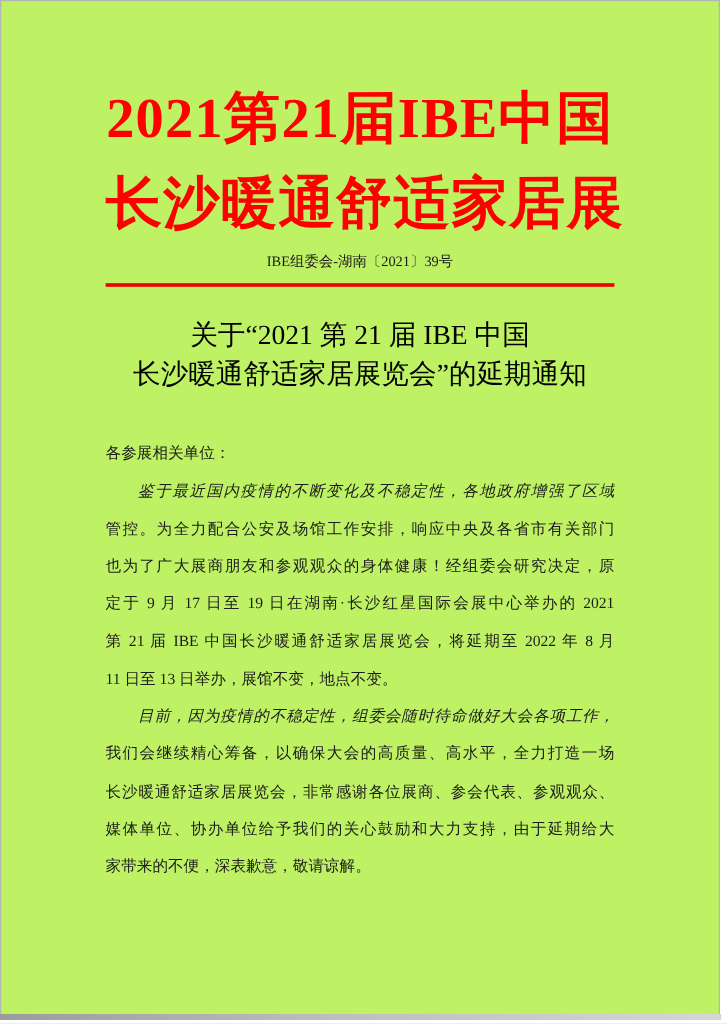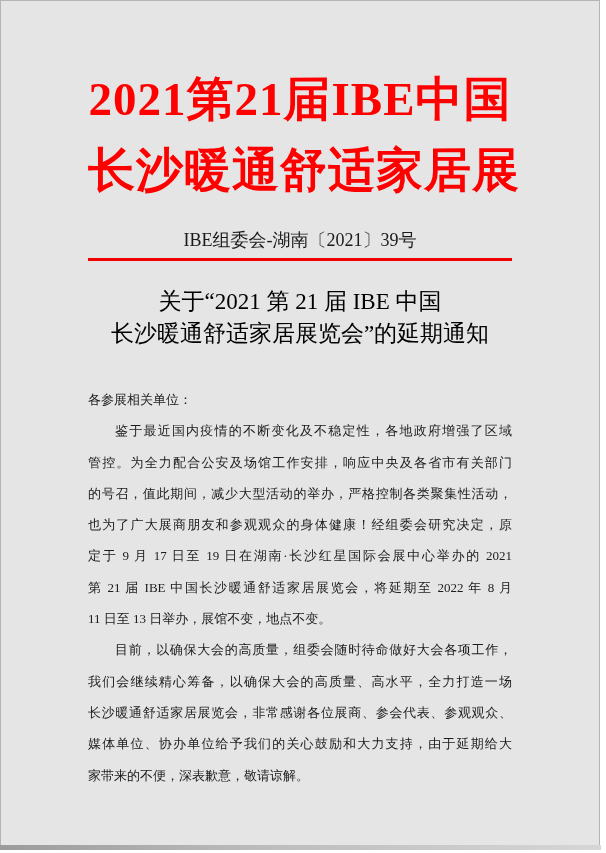--- a/index.html
+++ b/index.html
@@ -6,43 +6,43 @@
   body {
     width:606px; height:853px;
     background:#ffffff;
     position:relative;
     overflow:hidden;
     font-family:"Liberation Serif","DejaVu Serif",serif;
   }
   .page {
     position:absolute; top:0; left:0;
     width:598px; height:844px;
-    background:#e5e5e5;
+    background:#bef264;
     border:1px solid #b4b4b4;
     border-bottom:none;
   }
   .bottom-edge {
     position:absolute; left:0; top:845px;
     width:601px; height:5px;
     background:linear-gradient(to right,#9b9b9b 0%,#bdbdbd 45%,#d6d6d6 100%);
   }
   .content { padding:63px 87px 0 87px; }
 
   .banner {
     color:#ff0000;
     font-weight:bold;
     font-size:47px;
     line-height:71px;
     text-align:center;
     letter-spacing:1px;
     white-space:nowrap;
   }
   .docnum {
-    margin-top:24px;
-    font-size:18px;
+    margin-top:2px;
+    font-size:12px;
     line-height:20px;
     text-align:center;
     color:#1a1a1a;
   }
   .rule {
     margin-top:8px;
     height:3px;
     background:#f10000;
   }
   .heading {
@@ -60,21 +60,21 @@
     margin-top:34px;
     font-size:13px;
     line-height:31.3px;
     color:#1c1c1c;
   }
   .bline {
     text-align:justify;
     text-align-last:justify;
     overflow:hidden;
   }
-  .bline.first { text-indent:27px; }
+  .bline.first { text-indent:27px;font-style:italic; }
   .bline.lastline, .bline.salutation { text-align-last:left; }
 </style>
 </head>
 <body>
 
 <div class="page">
   <div class="content">
 
     <div class="banner">
       <div>2021第21届IBE中国</div>
@@ -88,27 +88,26 @@
     <h1 class="heading">
       <span class="hline">关于“2021 第 21 届 IBE 中国</span>
       <span class="hline">长沙暖通舒适家居展览会”的延期通知</span>
     </h1>
 
     <div class="bodytext">
       <div class="bline salutation">各参展相关单位：</div>
 
       <div class="bline first">鉴于最近国内疫情的不断变化及不稳定性，各地政府增强了区域</div>
       <div class="bline">管控。为全力配合公安及场馆工作安排，响应中央及各省市有关部门</div>
-      <div class="bline">的号召，值此期间，减少大型活动的举办，严格控制各类聚集性活动，</div>
       <div class="bline">也为了广大展商朋友和参观观众的身体健康！经组委会研究决定，原</div>
       <div class="bline">定于 9 月 17 日至 19 日在湖南·长沙红星国际会展中心举办的 2021</div>
       <div class="bline">第 21 届 IBE 中国长沙暖通舒适家居展览会，将延期至 2022 年 8 月</div>
       <div class="bline lastline">11 日至 13 日举办，展馆不变，地点不变。</div>
 
-      <div class="bline first">目前，以确保大会的高质量，组委会随时待命做好大会各项工作，</div>
+      <div class="bline first">目前，因为疫情的不稳定性，组委会随时待命做好大会各项工作，</div>
       <div class="bline">我们会继续精心筹备，以确保大会的高质量、高水平，全力打造一场</div>
       <div class="bline">长沙暖通舒适家居展览会，非常感谢各位展商、参会代表、参观观众、</div>
       <div class="bline">媒体单位、协办单位给予我们的关心鼓励和大力支持，由于延期给大</div>
       <div class="bline lastline">家带来的不便，深表歉意，敬请谅解。</div>
     </div>
 
   </div>
 </div>
 
 <div class="bottom-edge"></div>

